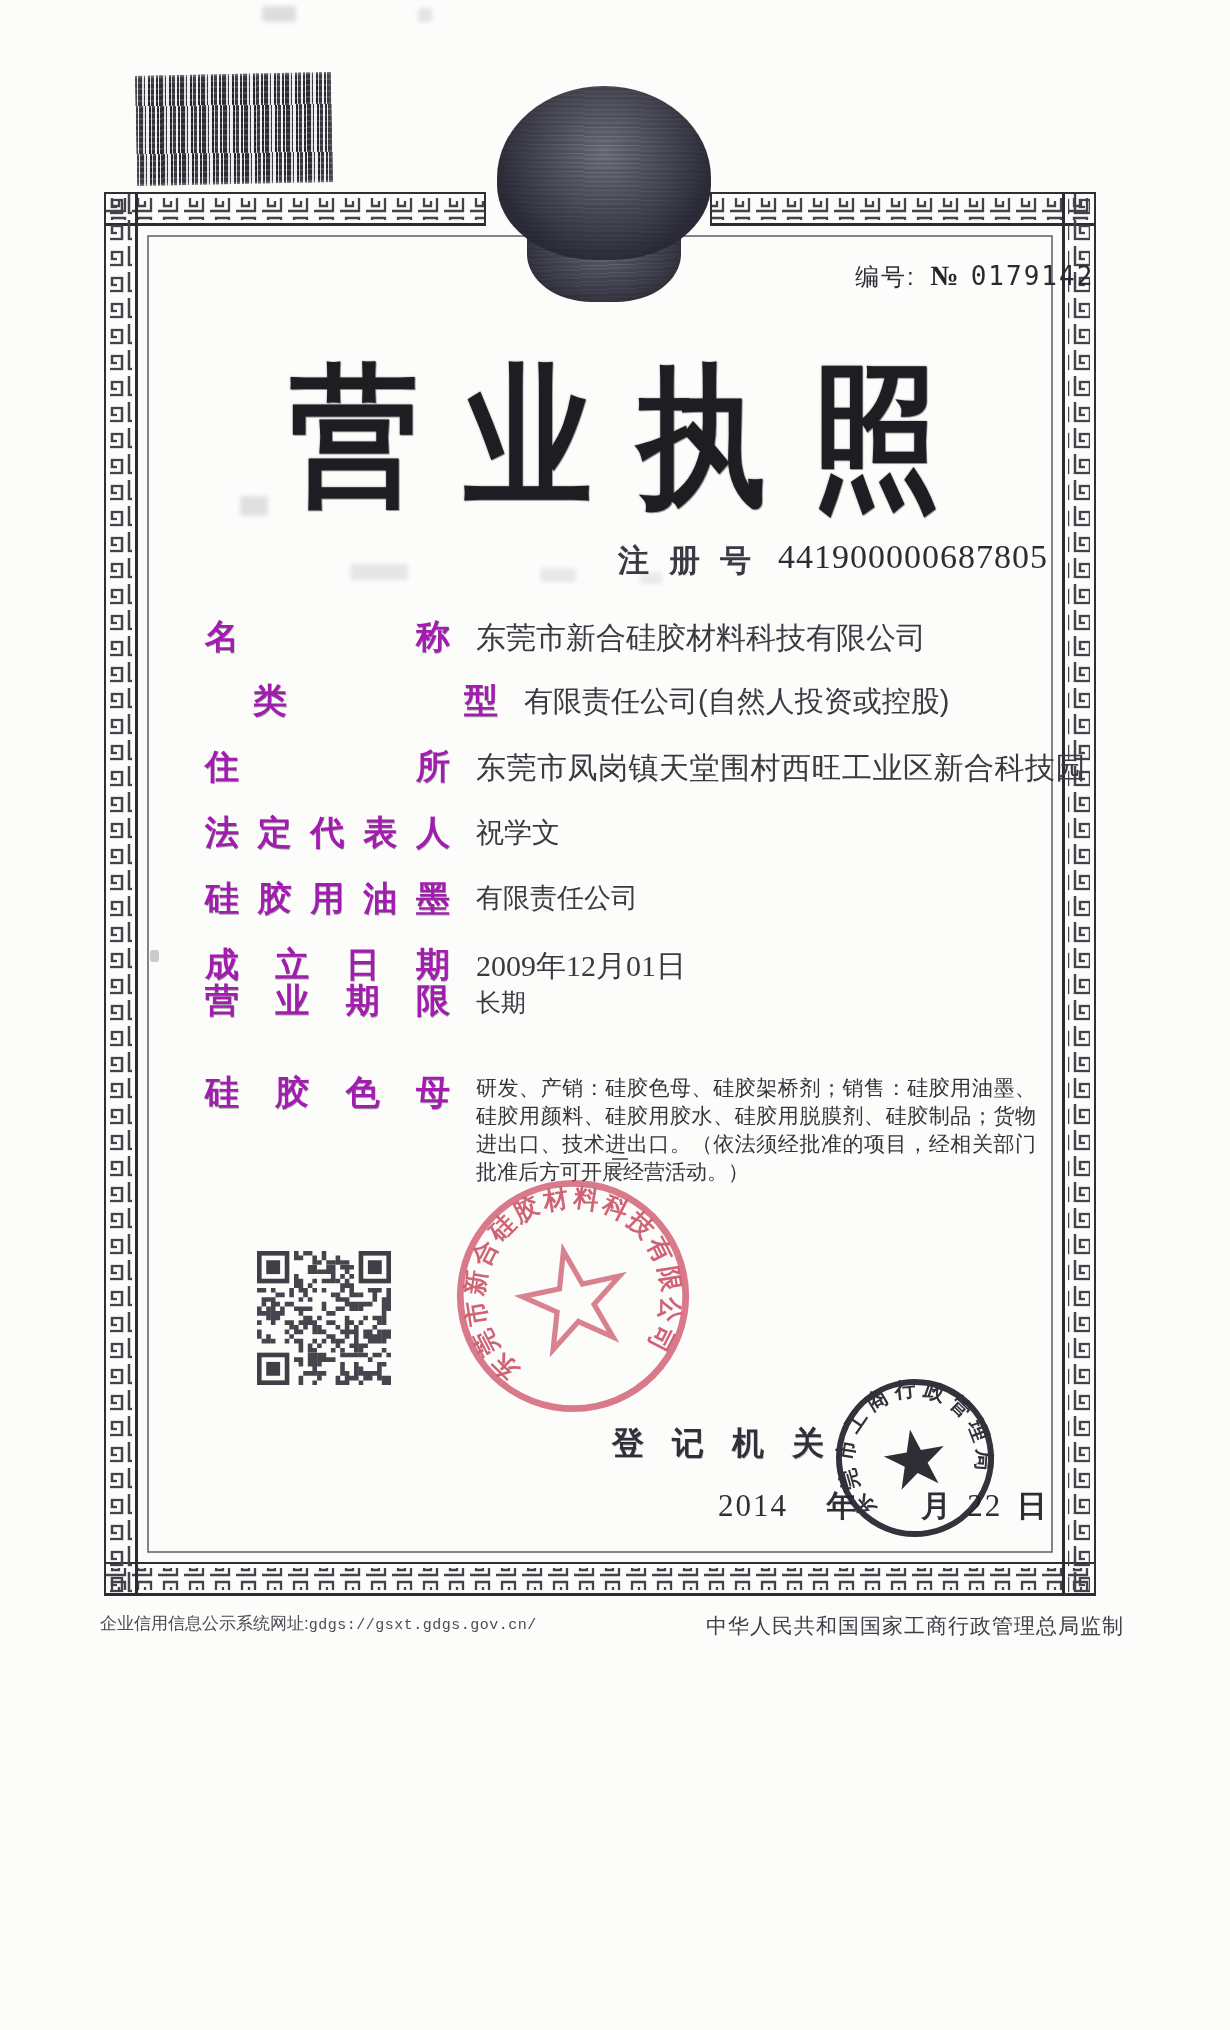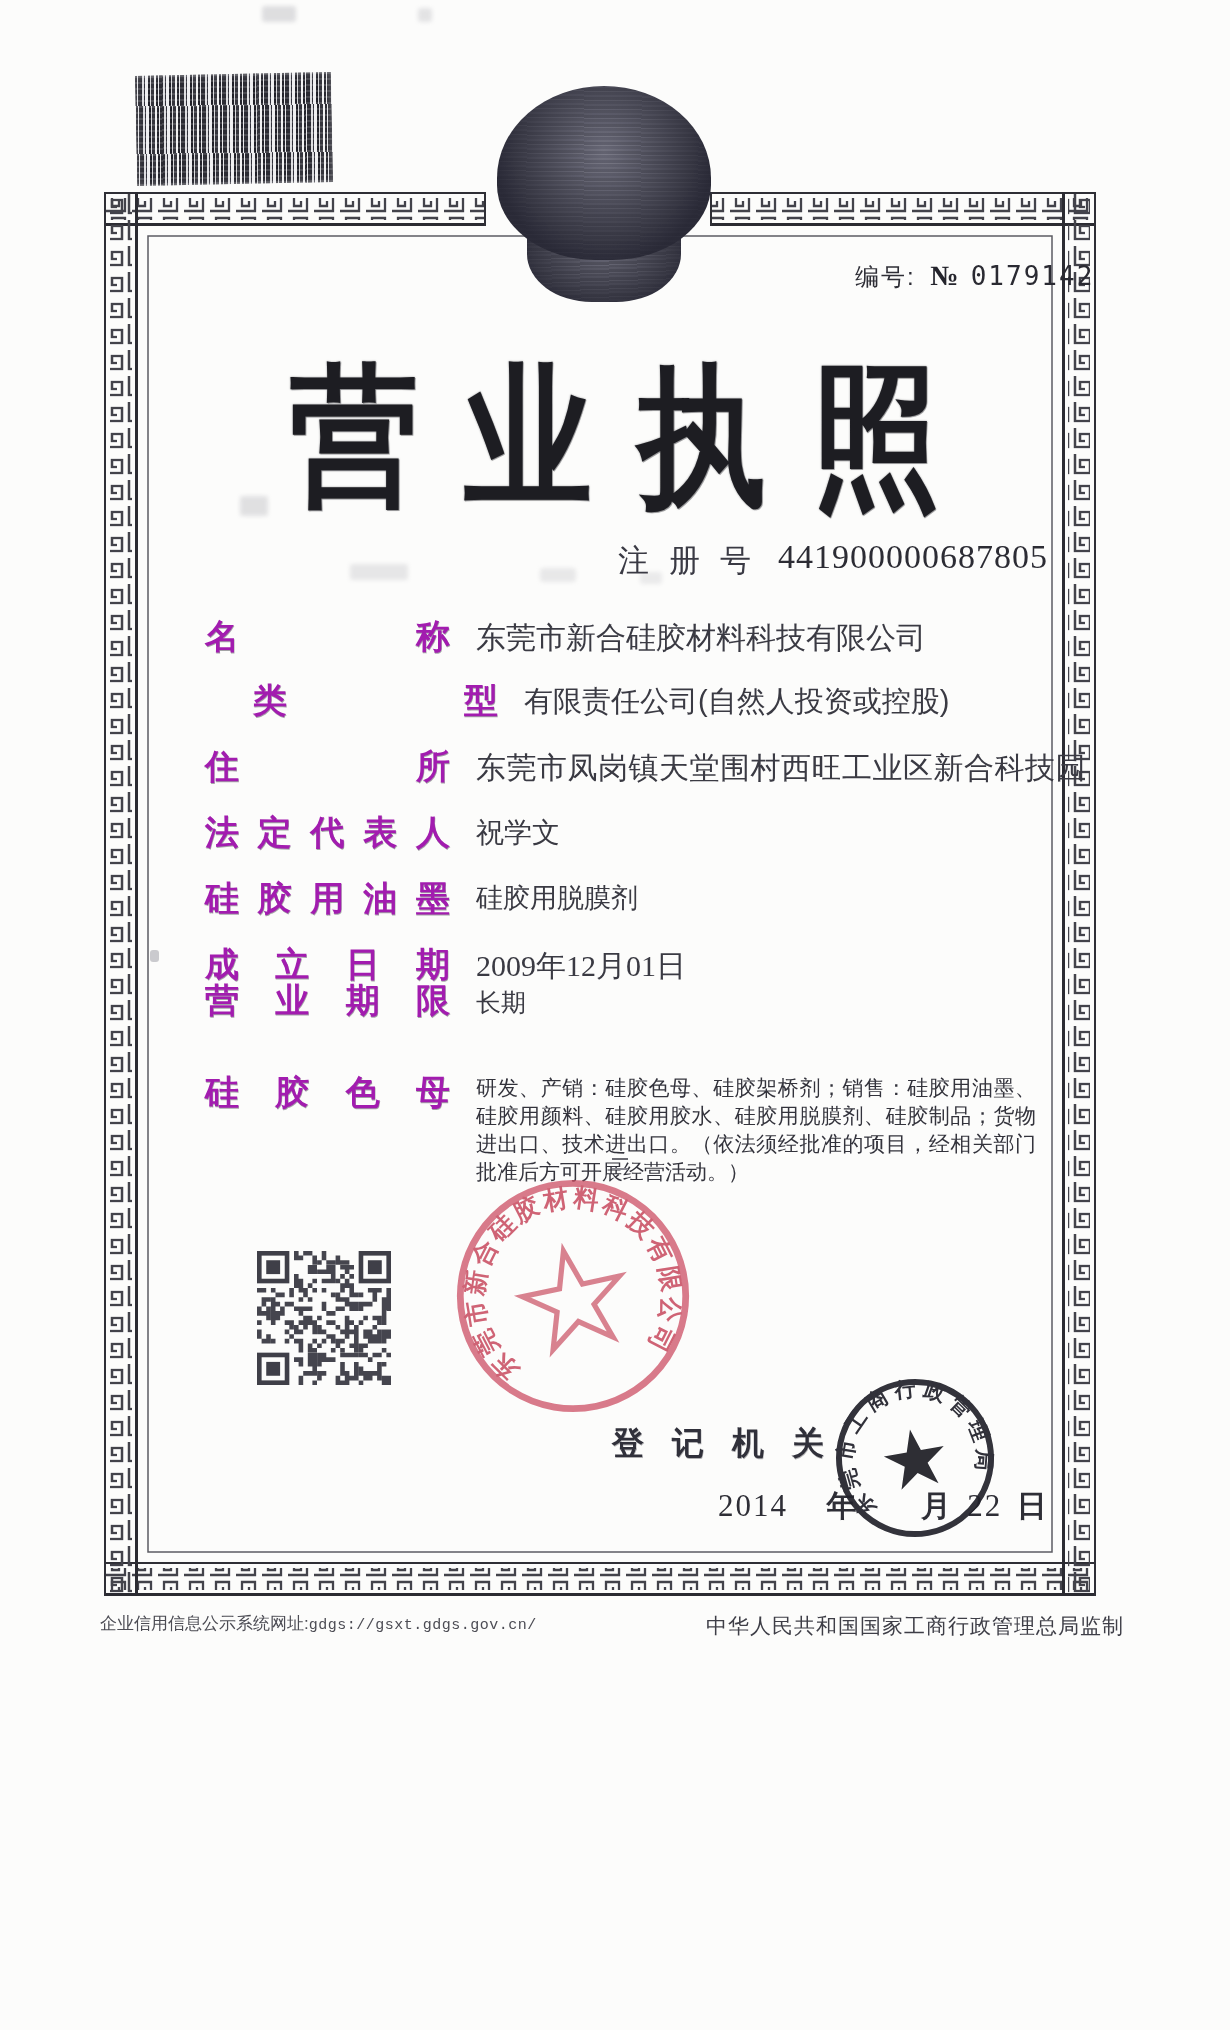--- a/index.html
+++ b/index.html
@@ -39,21 +39,21 @@
 
   
   .title{position:absolute;left:0;top:336px;width:1230px;text-align:center;z-index:4;
     font-size:152px;font-weight:900;letter-spacing:55px;text-indent:55px;color:#1d1d22;
     transform:scaleX(.84);transform-origin:50% 50%;
     text-shadow:0 0 2px rgba(20,20,25,.55), 1px 1px 0 rgba(20,20,25,.35);
     font-family:"Liberation Sans",sans-serif;}
 
   
   .regno{position:absolute;left:0;top:540px;width:1230px;z-index:4;}
-  .regno .lab{position:absolute;left:618px;top:0;font-size:31px;font-weight:400;letter-spacing:20px;color:#3a3a44;}
+  .regno .lab{position:absolute;left:618px;top:0;font-size:31px;font-weight:700;letter-spacing:20px;color:#3a3a44;}
   .regno .num{position:absolute;left:778px;top:-2px;font-family:"Liberation Serif",serif;font-size:34px;color:#2c2c34;letter-spacing:1px;}
 
   
   .row{position:absolute;left:205px;z-index:4;white-space:nowrap;}
   .flabel{display:inline-block;width:245px;text-align:justify;text-align-last:justify;
     font-size:34px;font-weight:700;color:#a21caf;vertical-align:top;
     text-shadow:.5px .5px 0 rgba(30,30,38,.4);}
   .fvalue{display:inline-block;margin-left:26px;font-size:29px;color:#3a3a43;vertical-align:top;padding-top:4px;}
   .row.r-name  {top:614px;} .row.r-name  .fvalue{font-size:30px;}
   .row.r-type  {top:678px;margin-left:48px;} .row.r-type  .fvalue{font-size:29px;}
@@ -190,21 +190,21 @@
   <div class="row r-type">
     <span class="flabel">类型</span><span class="fvalue">有限责任公司(自然人投资或控股)</span>
   </div>
   <div class="row r-addr">
     <span class="flabel">住所</span><span class="fvalue">东莞市凤岗镇天堂围村西旺工业区新合科技园</span>
   </div>
   <div class="row r-legal">
     <span class="flabel">法定代表人</span><span class="fvalue">祝学文</span>
   </div>
   <div class="row r-cap">
-    <span class="flabel">硅胶用油墨</span><span class="fvalue">硅胶用脱膜剂</span>
+    <span class="flabel">硅胶用油墨</span><span class="fvalue">有限责任公司</span>
   </div>
   <div class="row r-date">
     <span class="flabel">成立日期</span><span class="fvalue">2009年12月01日</span>
   </div>
   <div class="row r-term">
     <span class="flabel">营业期限</span><span class="fvalue">长期</span>
   </div>
   <div class="row r-scope">
     <span class="flabel">硅胶色母</span><span class="scope-text">研发、产销：硅胶色母、硅胶架桥剂；销售：硅胶用油墨、硅胶用颜料、硅胶用胶水、硅胶用脱膜剂、硅胶制品；货物进出口、技术进出口。（依法须经批准的项目，经相关部门批准后方可开展经营活动。）</span>
   </div>

